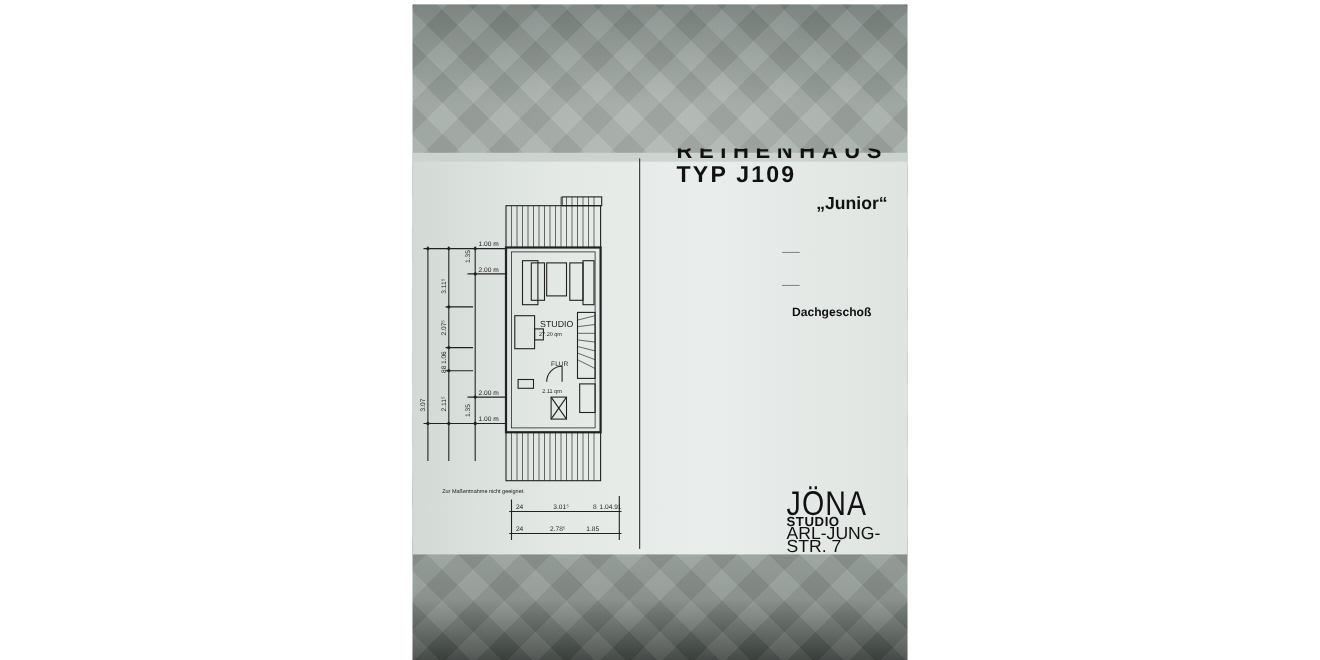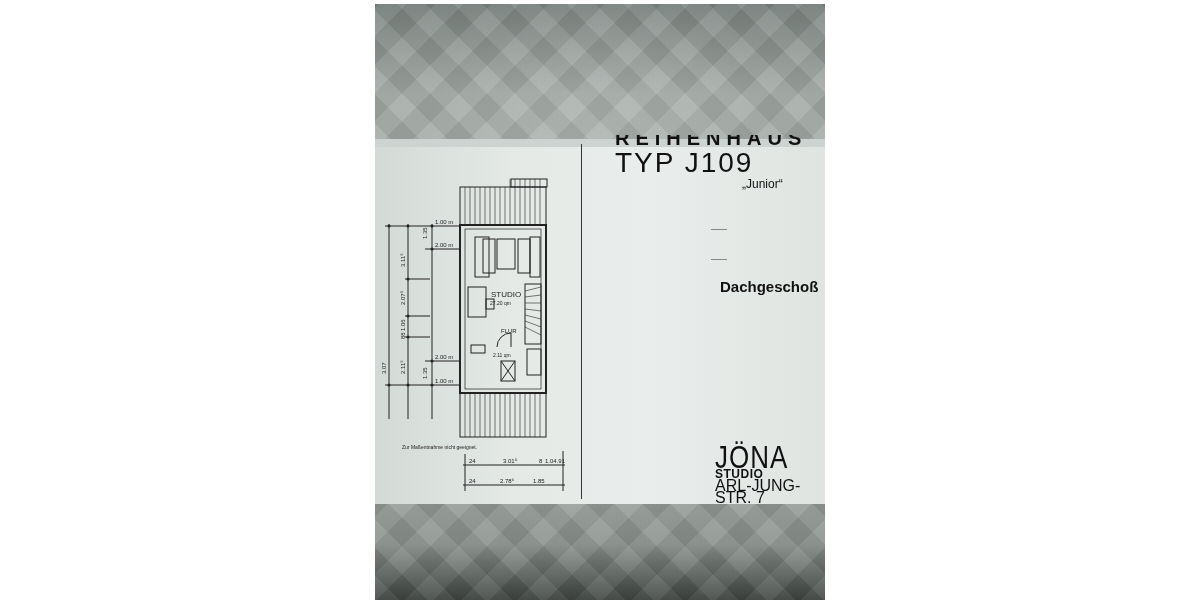--- a/index.html
+++ b/index.html
@@ -24,29 +24,29 @@
     position: absolute; left: 0; top: 0; width: 450px; height: 8px; background: #cdd3d0;
   }
   .divider {
     position: absolute; left: 206px; top: 5px; width: 1px; height: 355px; background: #333;
   }
   .title-partial {
     position: absolute; left: 240px; top: -4px; font-weight: bold; font-size: 20px;
     letter-spacing: 6px; color: #111; height: 12px; overflow: hidden; line-height: 6px;
   }
   .title {
-    position: absolute; left: 240px; top: 8px; font-weight: normal; font-size: 28px;
+    position: absolute; left: 240px; top: 8px; font-weight: bold; font-size: 21px;
     letter-spacing: 2px; color: #111;
   }
   .subtitle {
-    position: absolute; left: 367px; top: 38px; font-weight: normal; font-size: 12px; color: #111;
+    position: absolute; left: 367px; top: 38px; font-weight: bold; font-size: 16px; color: #111;
   }
   .tick-mark { position: absolute; height: 1px; width: 16px; background: #888; }
   .floor-label {
-    position: absolute; left: 345px; top: 139px; font-weight: bold; font-size: 15px; color: #111;
+    position: absolute; left: 345px; top: 139px; font-weight: bold; font-size: 11px; color: #111;
   }
   .logo {
     position: absolute; left: 340px; top: 307px; width: 90px;
   }
   .logo-main {
     font-size: 26px; font-weight: normal; letter-spacing: 1px; color: #111;
     font-family: "Liberation Sans", sans-serif; line-height: 22px; transform: scaleY(1.2);
   }
   .logo-sub {
     font-size: 12px; font-weight: bold; color: #111; letter-spacing: 0.5px; line-height: 12px;

